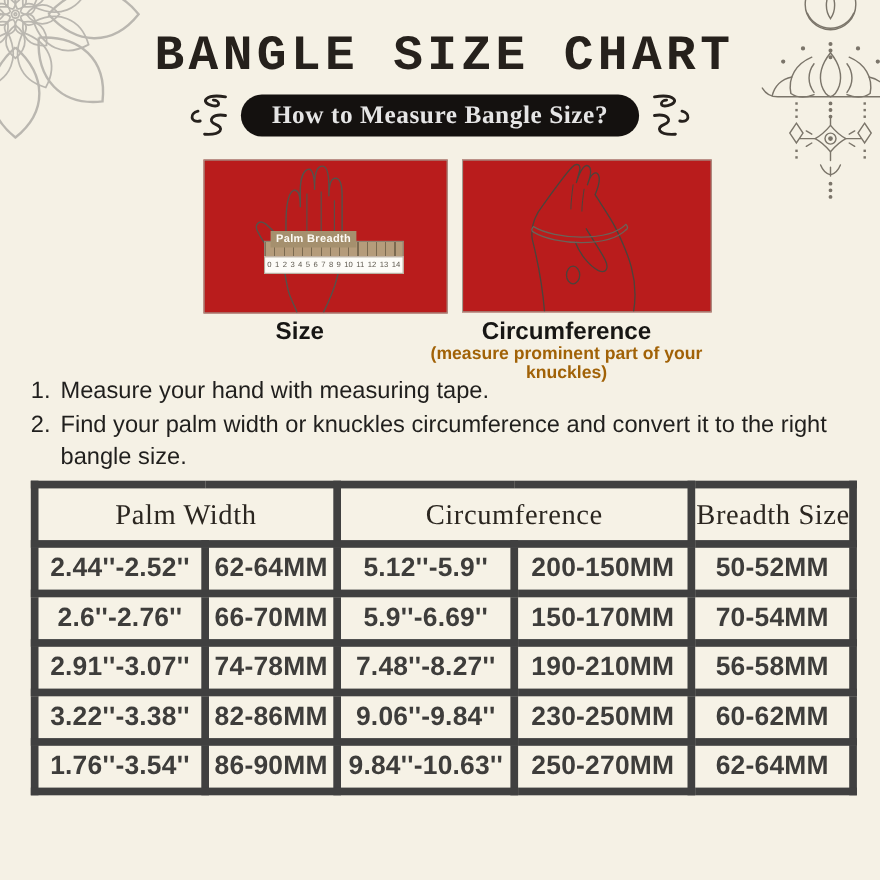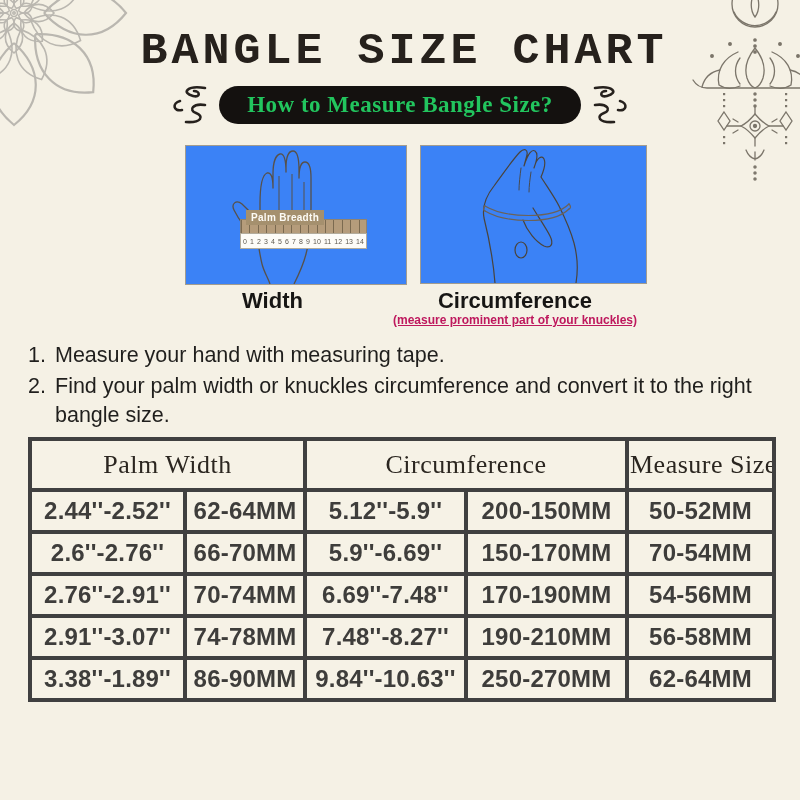--- a/index.html
+++ b/index.html
@@ -17,29 +17,29 @@
     position:absolute;left:0;top:22px;width:100%;
     text-align:center;margin:4px;
     font-family:Liberation Mono, monospace;
     font-size:45px;font-weight:700;letter-spacing:4px;color:#26211c;
   }
   .pill-row{
     position:absolute;left:0;top:84px;width:100%;
     display:flex;align-items:center;justify-content:center;gap:10px;
   }
   .pill{
-    background:#14110f;color:#22c55e;
+    background:#14110f;color:#e5e5e5;
     border-radius:20px;height:38px;line-height:38px;
     padding:0 28px;
     font-family:"Liberation Serif",serif;font-weight:700;font-size:23px;
     letter-spacing:.5px;white-space:nowrap;
   }
   
   .fig-box{
-    position:absolute;border:1px solid #a29c8f;background:#3b82f6;
+    position:absolute;border:1px solid #a29c8f;background:#b91c1c;
   }
   .fig-box.left{left:185px;top:145px;width:220px;height:138px;}
   .fig-box.right{left:420px;top:145px;width:225px;height:137px;}
   .fig-box svg{position:absolute;left:0;top:0;}
   .palm-tag{
     position:absolute;left:60px;top:64px;z-index:3;
     background:#a5906e;color:#fdfbf5;
     font-size:10px;font-weight:700;padding:2px 5px;letter-spacing:.3px;
   }
   .ruler{
@@ -55,37 +55,37 @@
     display:flex;justify-content:space-between;align-items:center;
     padding:0 2px;font-size:7px;color:#5e594f;
   }
   .caption{
     position:absolute;text-align:center;font-weight:700;color:#171614;
   }
   .caption.width-cap{left:165px;top:288px;width:215px;font-size:22px;}
   .caption.circ-cap{left:395px;top:288px;width:240px;font-size:22px;}
   .caption-note{
     position:absolute;left:360px;top:313px;width:310px;
-    text-align:center;font-size:12px;font-weight:700;color:#be185d;text-decoration:underline;
+    text-align:center;font-size:16px;font-weight:700;color:#a16207;
   }
   
   .instructions{position:absolute;left:28px;top:341px;width:744px;}
   .instr{
     position:relative;padding-left:27px;
     font-size:21.5px;line-height:29px;color:#201f1d;margin-bottom:2px;
   }
   .instr .num{position:absolute;left:0;top:0;}
   
   table.size-table{
     position:absolute;left:28px;top:437px;width:744px;
     border-collapse:collapse;table-layout:fixed;
     background:#f6f2e6;
   }
   .size-table th,.size-table td{
-    border:4px solid #404040;text-align:center;vertical-align:middle;
+    border:7px solid #404040;text-align:center;vertical-align:middle;
     overflow:hidden;white-space:nowrap;
   }
   .size-table th{
     height:45px;
     font-family:"Liberation Serif",serif;font-weight:400;
     font-size:26px;color:#2b2620;letter-spacing:.5px;
   }
   .size-table td{
     height:36px;
     font-size:24px;font-weight:700;color:#3e3d3b;letter-spacing:.2px;
@@ -259,21 +259,21 @@
                C127,42 134,52 138,60 C144,72 150,86 153,97 C157,112 157,125 155,137"></path>
       <path d="M100,22 C99,30 98,38 98,44 M110,26 C109,33 108,40 108,46" stroke-width="0.9"></path>
       <path d="M112,62 C118,72 125,82 129,90 C133,98 130,103 123,100 C115,96 106,85 102,74"></path>
       <ellipse cx="100" cy="104" rx="6" ry="8"></ellipse>
       <path d="M64,60 C84,72 132,74 148,58" stroke="#6b6258"></path>
       <path d="M64,65 C84,77 132,79 148,63" stroke="#6b6258"></path>
       <path d="M64,60 C62,62 62,64 64,65 M148,58 C150,60 150,62 148,63" stroke="#6b6258"></path>
     </svg>
   </div>
 
-  <div class="caption width-cap">Width</div>
+  <div class="caption width-cap">Size</div>
   <div class="caption circ-cap">Circumference</div>
   <div class="caption-note">(measure prominent part of your knuckles)</div>
 
   <div class="instructions">
     <div class="instr">
       <span class="num">1.</span>
       <span>Measure your hand with measuring tape.</span>
     </div>
     <div class="instr">
       <span class="num">2.</span>
@@ -286,55 +286,55 @@
       <col style="width:155px">
         <col style="width:120px">
       <col style="width:161px">
         <col style="width:161px">
       <col style="width:147px">
     </colgroup>
     <thead>
       <tr>
         <th colspan="2">Palm Width</th>
         <th colspan="2">Circumference</th>
-        <th>Measure Size</th>
+        <th>Breadth Size</th>
       </tr>
     </thead>
     <tbody>
 
     <tr>
           <td>2.44''-2.52''</td>
           <td>62-64MM</td>
           <td>5.12''-5.9''</td>
           <td>200-150MM</td>
           <td>50-52MM</td>
         </tr>
         <tr>
           <td>2.6''-2.76''</td>
           <td>66-70MM</td>
           <td>5.9''-6.69''</td>
           <td>150-170MM</td>
           <td>70-54MM</td>
         </tr>
         <tr>
-          <td>2.76''-2.91''</td>
-          <td>70-74MM</td>
-          <td>6.69''-7.48''</td>
-          <td>170-190MM</td>
-          <td>54-56MM</td>
-        </tr>
-        <tr>
           <td>2.91''-3.07''</td>
           <td>74-78MM</td>
           <td>7.48''-8.27''</td>
           <td>190-210MM</td>
           <td>56-58MM</td>
         </tr>
         <tr>
-          <td>3.38''-1.89''</td>
+          <td>3.22''-3.38''</td>
+          <td>82-86MM</td>
+          <td>9.06''-9.84''</td>
+          <td>230-250MM</td>
+          <td>60-62MM</td>
+        </tr>
+        <tr>
+          <td>1.76''-3.54''</td>
           <td>86-90MM</td>
           <td>9.84''-10.63''</td>
           <td>250-270MM</td>
           <td>62-64MM</td>
         </tr>
       </tbody>
   </table>
 
 </div>
 

